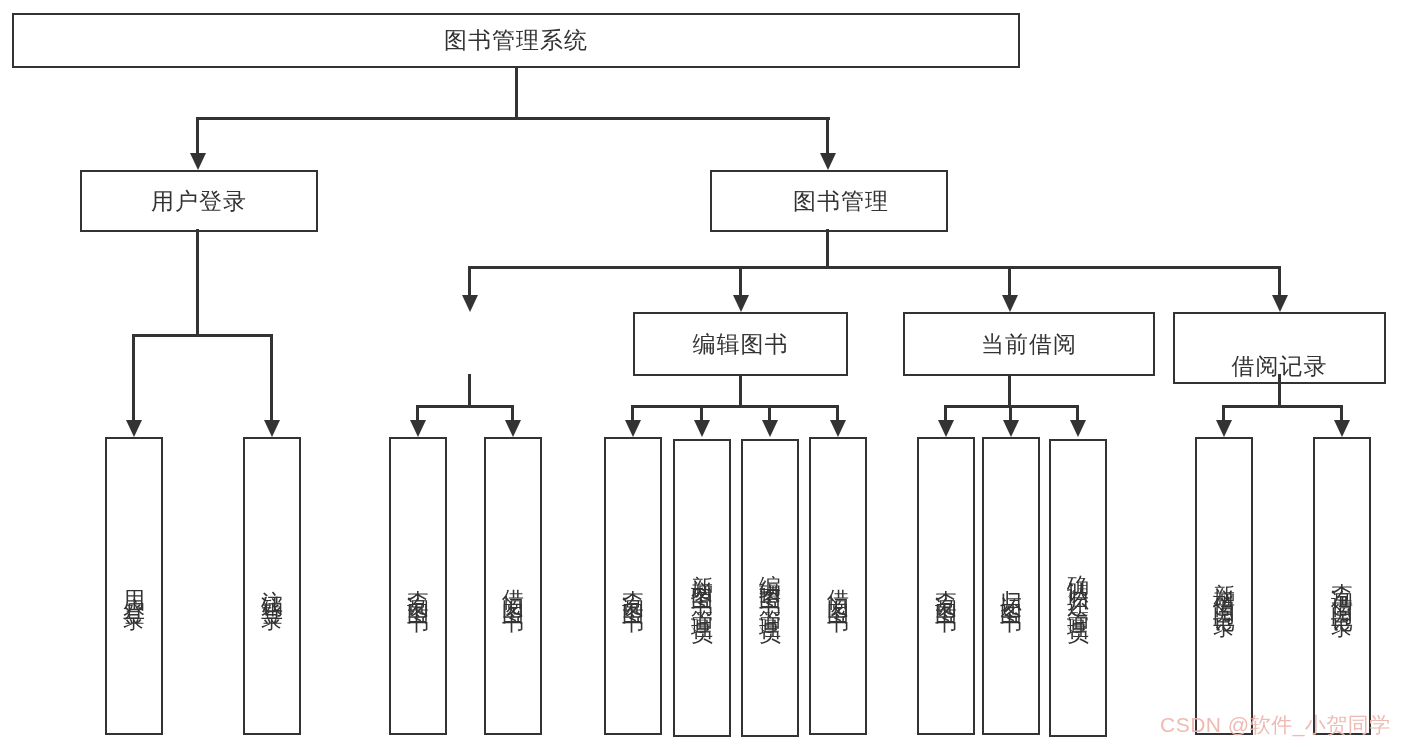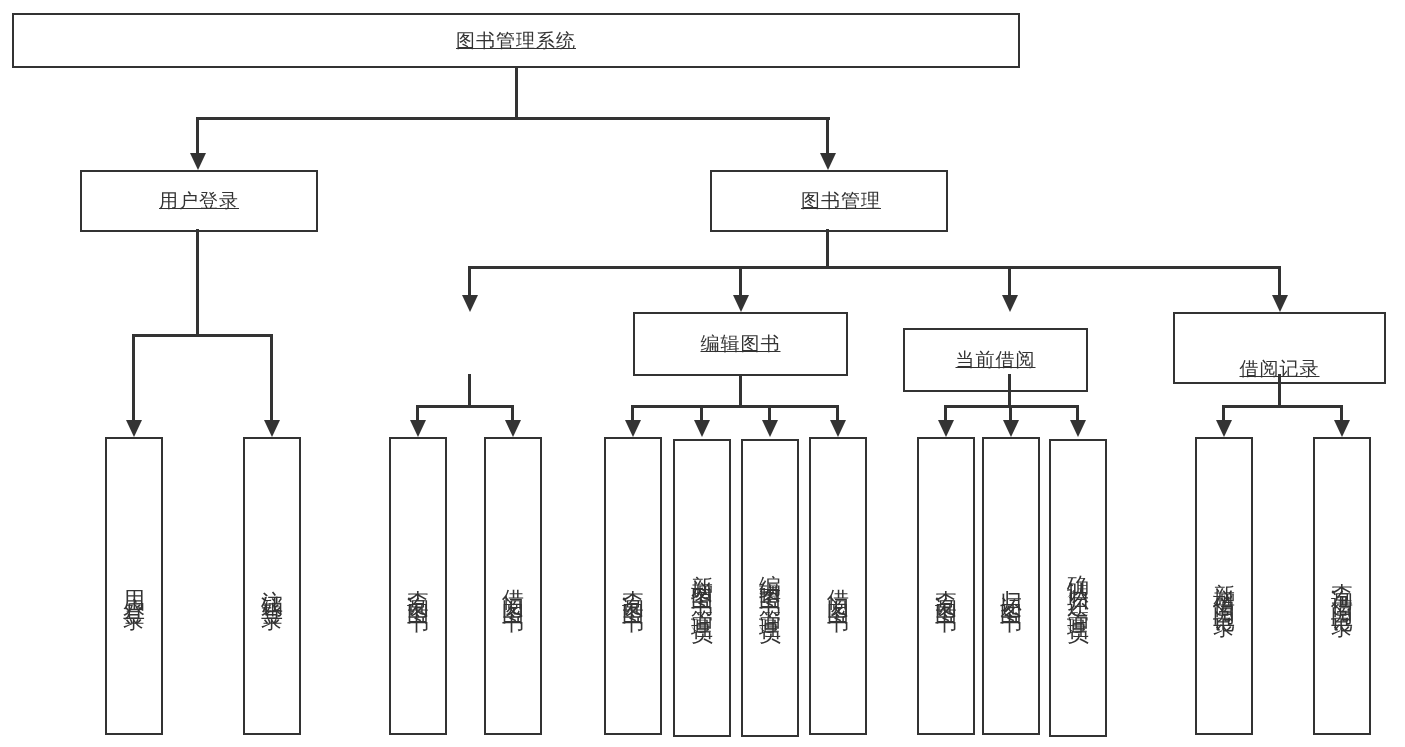--- a/index.html
+++ b/index.html
@@ -7,21 +7,21 @@
     position:relative; width:1405px; height:747px;
     background:#ffffff; overflow:hidden;
     font-family:"Liberation Sans","DejaVu Sans",sans-serif;
     color:#333333;
   }
   .box {
     position:absolute; box-sizing:border-box;
     border:2.5px solid #333333; background:#ffffff;
     display:flex; align-items:center; justify-content:center;
   }
-  .hbox { font-size:19px; letter-spacing:1px;text-decoration:underline; }
+  .hbox { font-size:23px; letter-spacing:1px; }
   .leaf span {
     writing-mode:vertical-lr; text-orientation:mixed;
     font-size:22px; letter-spacing:7px; line-height:1.1;
     white-space:nowrap;
   }
   .hline, .vline { position:absolute; background:#333333; }
   .hline { height:3px; }
   .vline { width:3px; }
   .arrow {
     position:absolute; width:0; height:0;
@@ -51,21 +51,21 @@
 
   <div class="box hbox" style="left:710px;top:170px;width:238px;height:62px;padding-left:24px;">
     <span>图书管理</span>
   </div>
 
 
   <div class="box hbox" style="left:633px;top:312px;width:215px;height:64px;">
     <span>编辑图书</span>
   </div>
 
-  <div class="box hbox" style="left:903px;top:328px;width:185px;height:64px;">
+  <div class="box hbox" style="left:903px;top:312px;width:252px;height:64px;">
     <span>当前借阅</span>
   </div>
 
   <div class="box hbox" style="left:1173px;top:312px;width:213px;height:72px;align-items:flex-end;">
     <span>借阅记录</span>
   </div>
 
   <div class="box leaf" style="left:105px;top:437px;width:58px;height:298px;">
     <span>用户登录</span>
   </div>
@@ -162,14 +162,15 @@
   <div class="arrow" style="left:1003px;top:420px;"></div>
   <div class="arrow" style="left:1070px;top:420px;"></div>
 
   <div class="vline" style="left:1278px;top:374px;height:34px;"></div>
   <div class="hline" style="left:1222px;top:405px;width:121px;"></div>
   <div class="vline" style="left:1222px;top:405px;height:19px;"></div>
   <div class="vline" style="left:1340px;top:405px;height:19px;"></div>
   <div class="arrow" style="left:1216px;top:420px;"></div>
   <div class="arrow" style="left:1334px;top:420px;"></div>
 
+  <div class="watermark" style="color: rgba(238, 182, 175, 0.95);">CSDN @软件_小贺同学</div>
 
 </div>
 
 </body></html>

